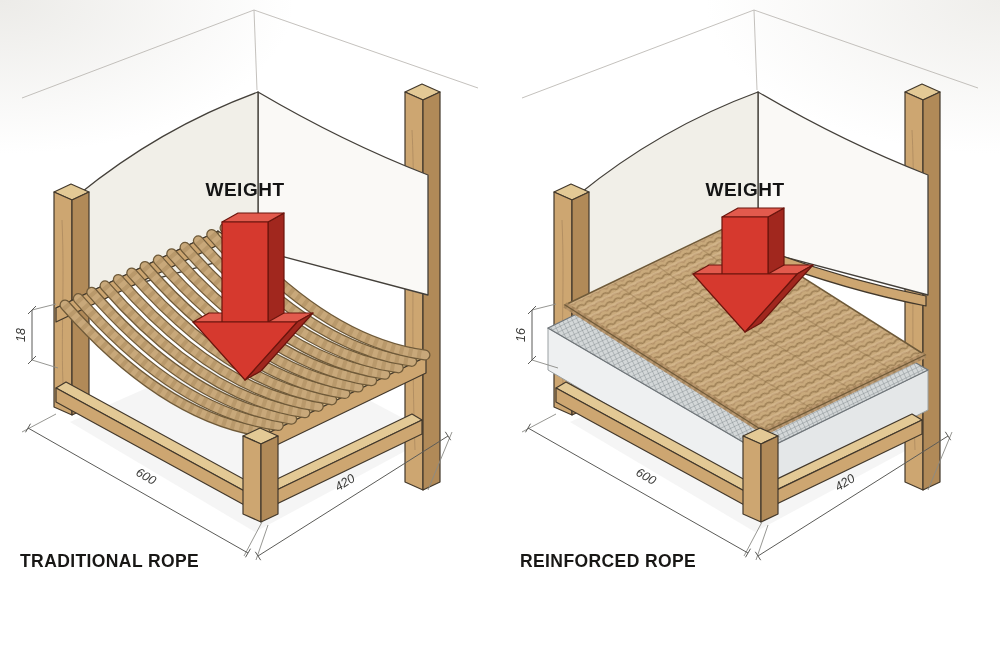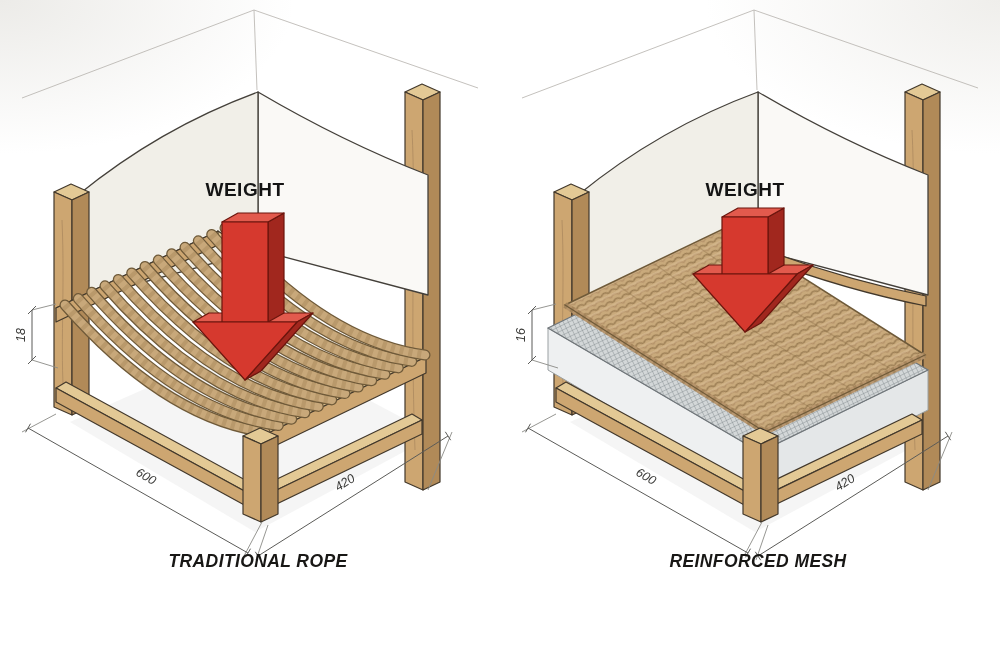--- a/index.html
+++ b/index.html
@@ -7,22 +7,22 @@
     width:1000px;height:667px;overflow:hidden;
     font-family:"Liberation Sans",sans-serif;
     background:
       radial-gradient(ellipse 420px 220px at 0% 0%, #ecebe8 0%, rgba(255,255,255,0) 70%),
       radial-gradient(ellipse 420px 220px at 100% 0%, #efeeeb 0%, rgba(255,255,255,0) 70%),
       #ffffff;
     position:relative;
   }
   .fig-svg{position:absolute;top:0;}
   .fig-caption{
-    position:absolute;top:551px;width:476px;text-align:center;
-    font-weight:700;font-size:17.5px;letter-spacing:.4px;color:#181715;font-style:italic;
+    position:absolute;top:551px;width:476px;text-align:left;
+    font-weight:700;font-size:17.5px;letter-spacing:.4px;color:#181715;
   }
   
   .wf{fill:var(--c-wood_front,#cda671);stroke:#42382b;stroke-width:1.2;stroke-linejoin:round}
   .ws{fill:var(--c-wood_side,#b18a58);stroke:#42382b;stroke-width:1.2;stroke-linejoin:round}
   .wt{fill:var(--c-wood_top,#e3c995);stroke:#42382b;stroke-width:1.2;stroke-linejoin:round}
   .grain{fill:none;stroke:#a5835a;stroke-width:1;opacity:.65}
   
   .pnl{fill:#f1efe8;stroke:#44403a;stroke-width:1.3;stroke-linejoin:round}
   .pnr{fill:var(--c-panel,#faf9f6);stroke:#44403a;stroke-width:1.3;stroke-linejoin:round}
   
@@ -305,13 +305,13 @@
     <text class="dimt" x="327" y="416" transform="rotate(-32.3 327 416)">420</text>
   </g>
   <g>
     <path class="ext" d="M12,240 L36,234 M12,290 L38,298"></path>
     <path class="dim" d="M12,240 L12,290"></path>
     <path class="dim" d="M8,244 L16,236 M8,294 L16,286"></path>
     <text class="dimt" x="5" y="265" transform="rotate(-90 5 265)">16</text>
   </g>
 </svg>
 
-<div class="fig-caption" style="left:520px">REINFORCED MESH</div>
+<div class="fig-caption" style="left:520px">REINFORCED ROPE</div>
 
 </body></html>

